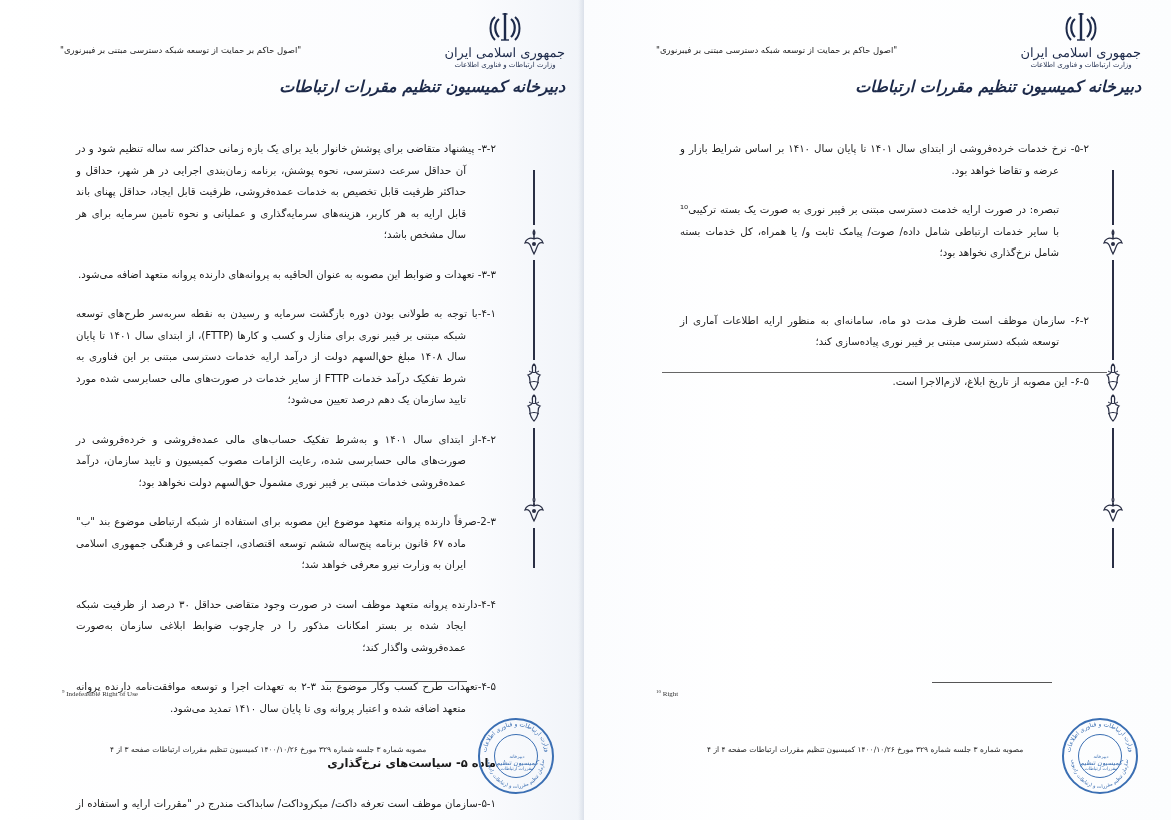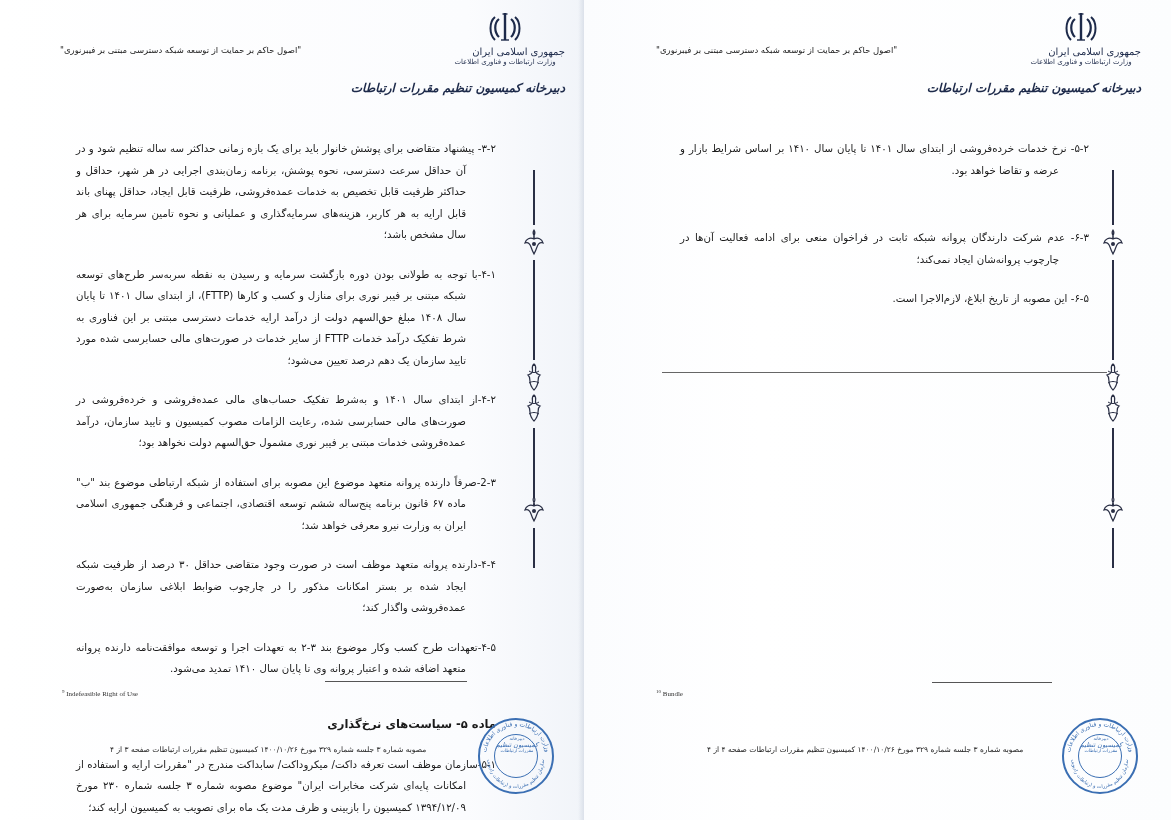--- a/index.html
+++ b/index.html
@@ -13,23 +13,23 @@
   .gutter { position: absolute; left: 584px; top: 0; width: 2px; height: 820px; background: #4a4a4a; }
   .gutter-shadow { position: absolute; left: 578px; top: 0; width: 6px; height: 820px; background: linear-gradient(90deg, rgba(220,226,236,0) 0%, rgba(205,212,224,0.6) 100%); }
 
   
   .emblem-block { position: absolute; top: 10px; width: 120px; text-align: center; }
   .page.left .emblem-block { left: 445px; }
   .page.right .emblem-block { left: 437px; }
   .emblem { width: 34px; height: 34px; margin: 0 auto 2px; }
   .emblem svg { width: 34px; height: 34px; }
   .org-line { font-family: "DejaVu Serif", serif; direction: rtl; color: #1d2a4a; line-height: 1.15; white-space: nowrap; }
-  .org-line.l1 { font-size: 10px; text-align: right; }
+  .org-line.l1 { font-size: 13px; text-align: right; }
   .org-line.l2 { font-size: 7px; }
-  .org-line.l3 { font-size: 12px; font-style: italic; font-weight: bold; margin-top: 16px; }
+  .org-line.l3 { font-size: 16px; font-style: italic; font-weight: bold; margin-top: 9px; }
   .doc-title { position: absolute; top: 45px; font-size: 8.5px; direction: rtl; white-space: nowrap; color: #222; }
   .page.left .doc-title { left: 60px; }
   .page.right .doc-title { left: 72px; }
 
   
   .content { position: absolute; direction: rtl; text-align: justify; font-size: 10.2px; line-height: 21.5px; color: #1a1a1a; }
   .page.left .content { left: 58px; top: 120px; width: 456px; }
   .page.right .content { left: 78px; top: 120px; width: 445px; }
   .para { margin: 18px; }
   .clause-body { padding-right: 30px; text-indent: -30px; }
@@ -52,21 +52,21 @@
   .page.left .page-footer { left: 110px; }
   .page.right .page-footer { left: 123px; }
 
   
   .stamp { position: absolute; width: 76px; height: 76px; border-radius: 50%; border: 2px solid #3b6fb3; top: 718px; }
   .page.left .stamp { left: 478px; }
   .page.right .stamp { left: 478px; }
   .stamp-inner { position: absolute; left: 14px; top: 14px; width: 44px; height: 44px; border-radius: 50%; border: 1.3px solid #3b6fb3; }
   .stamp-ring-text { position: absolute; inset: 0; }
   .stamp-ring-text svg { width: 76px; height: 76px; position: absolute; left: -2px; top: -2px; }
-  .stamp-center { position: absolute; left: 0; top: 2px; width: 44px; text-align: center; color: #3b6fb3; font-family: "DejaVu Serif", serif; direction: rtl; line-height: 1.05; }
+  .stamp-center { position: absolute; left: 0; top: 20px; width: 44px; text-align: center; color: #3b6fb3; font-family: "DejaVu Serif", serif; direction: rtl; line-height: 1.05; }
   .stamp-center .s1 { font-size: 4.5px; }
   .stamp-center .s2 { font-size: 6.5px; font-style: italic; }
   .stamp-center .s3 { font-size: 4.5px; }
 
   
   .ornament-rail { position: absolute; top: 170px; width: 22px; height: 400px; }
   .page.left .ornament-rail { left: 523px; }
   .page.right .ornament-rail { left: 518px; }
   .rail-line { position: absolute; left: 10px; width: 1.6px; background: #2a2f45; }
   .orn { position: absolute; left: 0; width: 22px; height: 28px; }
@@ -91,20 +91,21 @@
         </svg>
       </div>
       <div class="org-line l1">جمهوری اسلامی ایران</div>
       <div class="org-line l2">وزارت ارتباطات و فناوری اطلاعات</div>
       <div class="org-line l3">دبیرخانه کمیسیون تنظیم مقررات ارتباطات</div>
     </div>
     <div class="doc-title">"اصول حاکم بر حمایت از توسعه شبکه دسترسی مبتنی بر فیبرنوری"</div>
 
     <div class="content">
       <p class="para clause-body"><span>۳-۲-</span> <span>پیشنهاد متقاضی برای پوشش خانوار باید برای یک بازه زمانی حداکثر سه ساله تنظیم شود و در آن حداقل سرعت دسترسی، نحوه پوشش، برنامه زمان‌بندی اجرایی در هر شهر، حداقل و حداکثر ظرفیت قابل تخصیص به خدمات عمده‌فروشی، ظرفیت قابل ایجاد، حداقل پهنای باند قابل ارایه به هر کاربر، هزینه‌های سرمایه‌گذاری و عملیاتی و نحوه تامین سرمایه برای هر سال مشخص باشد؛</span></p>
+      <p class="para clause-body"><span>۳-۳-</span> <span>تعهدات و ضوابط این مصوبه به عنوان الحاقیه به پروانه‌های دارنده پروانه متعهد اضافه می‌شود.</span></p>
       <p class="para clause-body"><span>۴-۱-</span><span>با توجه به طولانی بودن دوره بازگشت سرمایه و رسیدن به نقطه سربه‌سر طرح‌های توسعه شبکه مبتنی بر فیبر نوری برای منازل و کسب و کارها (FTTP)، از ابتدای سال ۱۴۰۱ تا پایان سال ۱۴۰۸ مبلغ حق‌السهم دولت از درآمد ارایه خدمات دسترسی مبتنی بر این فناوری به شرط تفکیک درآمد خدمات FTTP از سایر خدمات در صورت‌های مالی حسابرسی شده مورد تایید سازمان یک دهم درصد تعیین می‌شود؛</span></p>
       <p class="para clause-body"><span>۴-۲-</span><span>از ابتدای سال ۱۴۰۱ و به‌شرط تفکیک حساب‌های مالی عمده‌فروشی و خرده‌فروشی در صورت‌های مالی حسابرسی شده، رعایت الزامات مصوب کمیسیون و تایید سازمان، درآمد عمده‌فروشی خدمات مبتنی بر فیبر نوری مشمول حق‌السهم دولت نخواهد بود؛</span></p>
       <p class="para clause-body"><span>2-۳-</span><span>صرفاً دارنده پروانه متعهد موضوع این مصوبه برای استفاده از شبکه ارتباطی موضوع بند "ب" ماده ۶۷ قانون برنامه پنج‌ساله ششم توسعه اقتصادی، اجتماعی و فرهنگی جمهوری اسلامی ایران به وزارت نیرو معرفی خواهد شد؛</span></p>
       <p class="para clause-body"><span>۴-۴-</span><span>دارنده پروانه متعهد موظف است در صورت وجود متقاضی حداقل ۳۰ درصد از ظرفیت شبکه ایجاد شده بر بستر امکانات مذکور را در چارچوب ضوابط ابلاغی سازمان به‌صورت عمده‌فروشی واگذار کند؛</span></p>
       <p class="para clause-body"><span>۴-۵-</span><span>تعهدات طرح کسب وکار موضوع بند ۳-۲ به تعهدات اجرا و توسعه موافقت‌نامه دارنده پروانه متعهد اضافه شده و اعتبار پروانه وی تا پایان سال ۱۴۱۰ تمدید می‌شود.</span></p>
       <div class="gap"></div>
       <p class="para heading">ماده ۵- سیاست‌های نرخ‌گذاری</p>
       <p class="para clause-body"><span>۵-۱-</span><span>سازمان موظف است تعرفه داکت/ میکروداکت/ سابداکت مندرج در "مقررات ارایه و استفاده از امکانات پایه‌ای شرکت مخابرات ایران" موضوع مصوبه شماره ۳ جلسه شماره ۲۳۰ مورخ ۱۳۹۴/۱۲/۰۹ کمیسیون را بازبینی و ظرف مدت یک ماه برای تصویب به کمیسیون ارایه کند؛</span></p>
       <p class="para clause-body">تبصره: ارایه امکانات شرکت مخابرات ایران در اجرای شبکه دسترسی مبتنی بر فیبر نوری به صورت قرارداد اجاره بلندمدت (IRU⁹) بلامانع است؛</p>
     </div>
@@ -183,28 +184,29 @@
         </svg>
       </div>
       <div class="org-line l1">جمهوری اسلامی ایران</div>
       <div class="org-line l2">وزارت ارتباطات و فناوری اطلاعات</div>
       <div class="org-line l3">دبیرخانه کمیسیون تنظیم مقررات ارتباطات</div>
     </div>
     <div class="doc-title">"اصول حاکم بر حمایت از توسعه شبکه دسترسی مبتنی بر فیبرنوری"</div>
 
     <div class="content">
       <p class="para clause-body"><span>۵-۲-</span> <span>نرخ خدمات خرده‌فروشی از ابتدای سال ۱۴۰۱ تا پایان سال ۱۴۱۰ بر اساس شرایط بازار و عرضه و تقاضا خواهد بود.</span></p>
+      <p class="para note-line">تبصره: در صورت ارایه خدمت دسترسی مبتنی بر فیبر نوری به صورت یک بسته ترکیبی¹⁰ با سایر خدمات ارتباطی شامل داده/ صوت/ پیامک ثابت و/ یا همراه، کل خدمات بسته شامل نرخ‌گذاری نخواهد بود؛</p>
       <div class="gap"></div>
-      <p class="para clause-body"><span>۶-۳-</span> <span>عدم شرکت دارندگان پروانه شبکه ثابت در فراخوان منعی برای ادامه فعالیت آن‌ها در چارچوب پروانه‌شان ایجاد نمی‌کند؛</span></p>
+      <p class="para clause-body"><span>۶-۲-</span> <span>سازمان موظف است ظرف مدت دو ماه، سامانه‌ای به منظور ارایه اطلاعات آماری از توسعه شبکه دسترسی مبتنی بر فیبر نوری پیاده‌سازی کند؛</span></p>
       <p class="para clause-body"><span>۶-۵-</span> <span>این مصوبه از تاریخ ابلاغ، لازم‌الاجرا است.</span></p>
     </div>
     <div class="rule-right"></div>
 
     <div class="fn-rule"></div>
-    <div class="footnote"><sup>10</sup> <span>Bundle</span></div>
+    <div class="footnote"><sup>10</sup> <span>Right</span></div>
 
     <div class="page-footer">مصوبه شماره ۳ جلسه شماره ۳۲۹ مورخ ۱۴۰۰/۱۰/۲۶ کمیسیون تنظیم مقررات ارتباطات صفحه ۴ از ۴</div>
 
     <div class="stamp">
       <div class="stamp-ring-text">
         <svg viewBox="0 0 76 76">
           <defs>
               <path id="arcR" d="M 8 38 A 30 30 0 0 1 68 38"></path>
               <path id="arcRb" d="M 10 42 A 28 28 0 0 0 66 42"></path>
             </defs>

